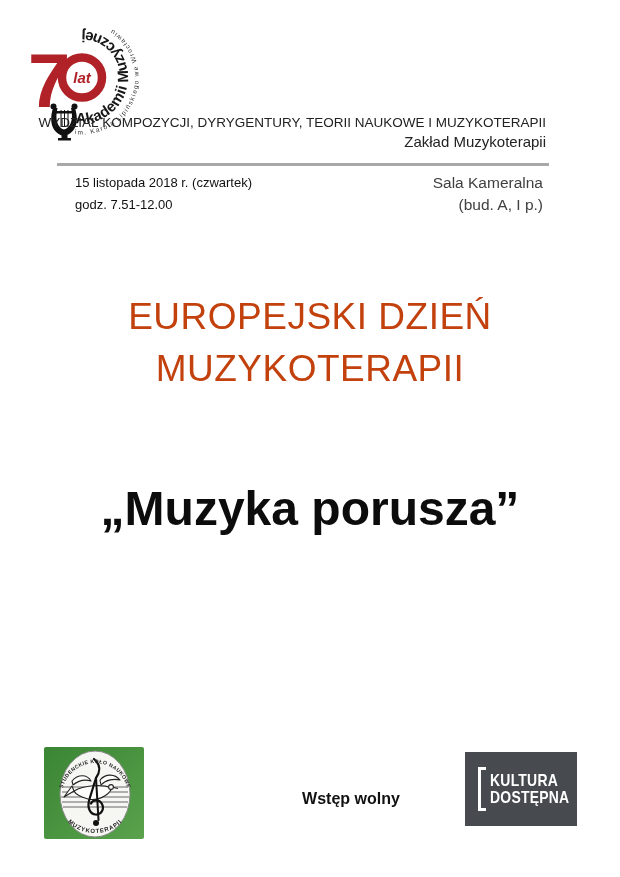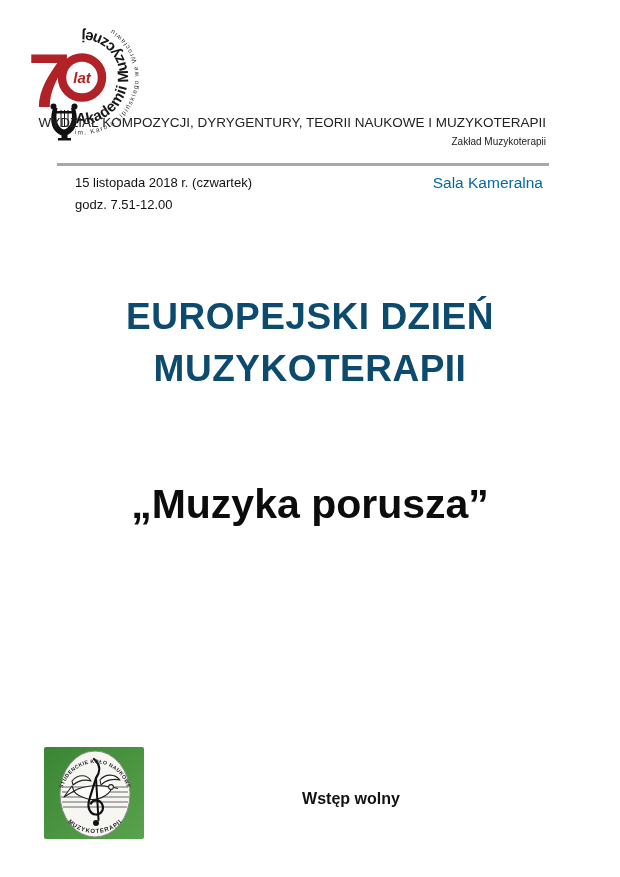--- a/index.html
+++ b/index.html
@@ -13,34 +13,34 @@
   html,body{margin:0;padding:0;background:#ffffff;}
   body{font-family:"Liberation Sans","DejaVu Sans",sans-serif;color:var(--text_color);}
   .page{position:relative;width:620px;height:877px;background:#ffffff;overflow:hidden;}
 
   
   .logo70{position:absolute;left:20px;top:12px;width:142px;height:142px;}
 
   
   .header-text{position:absolute;top:113px;right:74px;text-align:right;
     font-size:13.5px;line-height:19px;color:#222;}
-  .header-text .dept{font-size:10px;}
+  .header-text .dept{font-size:15px;}
 
   
   .rule{position:absolute;top:163px;left:57px;width:492px;height:3px;background:var(--rule_gray);}
 
   
   .date-left{position:absolute;top:172px;left:75px;font-size:13px;line-height:21.5px;color:#111;}
-  .date-right{position:absolute;top:172px;right:77px;text-align:right;font-size:15.5px;line-height:21.5px;color:#0369a1;}
+  .date-right{position:absolute;top:172px;right:77px;text-align:right;font-size:15.5px;line-height:21.5px;color:#404040;}
 
   
   .title{position:absolute;top:291px;left:0;width:620px;text-align:center;
-    font-size:37px;font-weight:bold;line-height:52px;color:#0c4a6e;letter-spacing:.5px;}
+    font-size:37px;font-weight:normal;line-height:52px;color:#c2410c;letter-spacing:.5px;}
   .subtitle{position:absolute;top:481px;left:0;width:620px;text-align:center;
-    font-size:41px;font-weight:bold;color:#0c0c0c;}
+    font-size:48px;font-weight:bold;color:#0c0c0c;}
 
   
   .student-logo{position:absolute;left:44px;top:747px;width:100px;height:92px;}
   .admission{position:absolute;top:790px;left:0;width:620px;text-align:center;
     font-size:16px;font-weight:bold;color:#111;padding-left:41px;}
   .kultura{position:absolute;left:465px;top:752px;width:112px;height:74px;
     background:var(--kultura_bg);display:flex;align-items:center;padding-left:13px;box-sizing:border-box;}
   .kultura-bracket{width:8px;height:44px;border-left:3.2px solid #fff;border-top:3.2px solid #fff;
     border-bottom:3.2px solid #fff;box-sizing:border-box;margin-right:4px;flex:0 0 auto;}
   .kultura-text{color:#fff;font-weight:bold;font-size:17px;line-height:17.5px;
@@ -92,20 +92,21 @@
   </div>
 
   <div class="rule"></div>
 
   <div class="date-left">
     <div>15 listopada 2018 r. (czwartek)</div>
     <div>godz. 7.51-12.00</div>
   </div>
   <div class="date-right">
     <div>Sala Kameralna</div>
+    <div>(bud. A, I p.)</div>
   </div>
 
   <div class="title">
     <div>EUROPEJSKI DZIEŃ</div>
     <div>MUZYKOTERAPII</div>
   </div>
 
   <div class="subtitle">„Muzyka porusza”</div>
 
   <svg class="student-logo" viewBox="0 0 100 92">
@@ -146,14 +147,21 @@
     <text font-size="5.2" font-weight="bold" fill="#222" letter-spacing="0.4" text-anchor="middle">
       <textPath href="#arcTop" startOffset="50%">STUDENCKIE KOŁO NAUKOWE</textPath>
     </text>
     <text font-size="6" font-weight="bold" fill="#222" letter-spacing="0.8" text-anchor="middle">
       <textPath href="#arcBottom" startOffset="50%">MUZYKOTERAPII</textPath>
     </text>
   </svg>
 
   <div class="admission">Wstęp wolny</div>
 
+  <div class="kultura">
+    <div class="kultura-bracket"></div>
+    <div class="kultura-text">
+      <div>KULTURA</div>
+      <div>DOSTĘPNA</div>
+    </div>
+  </div>
 
 </div>
 
 </body></html>

